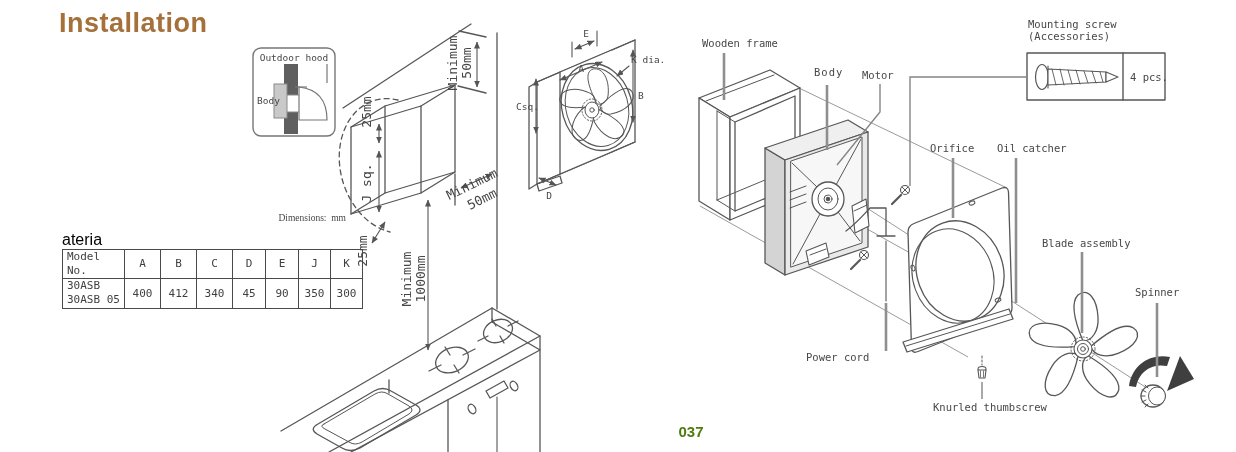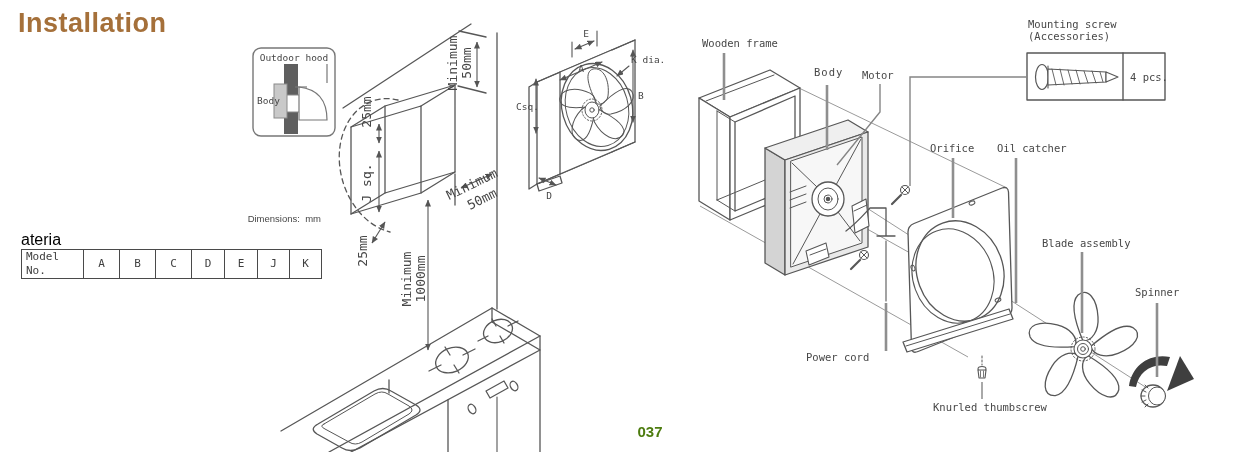--- a/index.html
+++ b/index.html
@@ -1,20 +1,20 @@
 <!DOCTYPE html>
 <html><head>
 <meta charset="utf-8">
 <style>
   html,body{margin:0;padding:0;background:#fff;}
   .page{position:relative;width:1236px;height:452px;background:#fff;overflow:hidden;
         font-family:"Liberation Sans",sans-serif;}
-  .abs{position:absolute;}
+  .abs{position:absolute;margin-left:41px;}
   #title{left:18px;top:8px;font-size:27px;font-weight:bold;color:#a5703a;letter-spacing:0.5px;}
-  #dims-note{left:21px;top:213px;width:300px;text-align:right;font-family:Liberation Sans, sans-serif;
+  #dims-note{left:5px;top:213px;width:300px;text-align:right;font-family:Liberation Serif, serif;
              font-size:9.5px;color:#474747;white-space:pre;}
   #dim-table{left:21px;top:231px;}
   #dim-table table{border-collapse:collapse;table-layout:fixed;}
   #dim-table td,#dim-table th{border:1px solid #4a4a4a;font-family:"DejaVu Sans Mono",monospace;
       font-size:11px;color:#3f3f3f;font-weight:normal;padding:0;text-align:center;vertical-align:middle;}
   #dim-table th.model,#dim-table td.model{text-align:left;padding-left:4px;line-height:1.25;}
   #dim-table tr.hdr{height:18px;} #dim-table tr.row{height:30px;}
   #page-num{left:600px;top:423px;width:100px;text-align:center;font-size:15px;font-weight:bold;color:#4d7c0f;}
   svg{position:absolute;overflow:visible;}
   .ln{stroke:#575757;stroke-width:1.3;fill:none;stroke-linejoin:round;stroke-linecap:round;}
@@ -68,20 +68,33 @@
           <tr class="hdr">
         <th class="model">Model No.</th>
         <th>A</th>
         <th>B</th>
         <th>C</th>
         <th>D</th>
         <th>E</th>
         <th>J</th>
         <th>K</th>
       </tr>
+      <tr class="row">
+        <td class="model">
+          <div>30ASB</div>
+          <div>30ASB 05</div>
+        </td>
+        <td>400</td>
+        <td>412</td>
+        <td>340</td>
+        <td>45</td>
+        <td>90</td>
+        <td>350</td>
+        <td>300</td>
+      </tr>
     </tbody>
       </table>
   </div>
 
   <svg style="left:330px;top:10px" width="372" height="442" viewBox="330 10 372 442">
     <defs>
       <marker id="ae" markerWidth="9" markerHeight="8" refX="6.5" refY="3" orient="auto" markerUnits="userSpaceOnUse">
         <path d="M0,0 L7,3 L0,6 Z" fill="#555"></path>
         </marker>
       <marker id="as" markerWidth="9" markerHeight="8" refX="0.5" refY="3" orient="auto" markerUnits="userSpaceOnUse">

